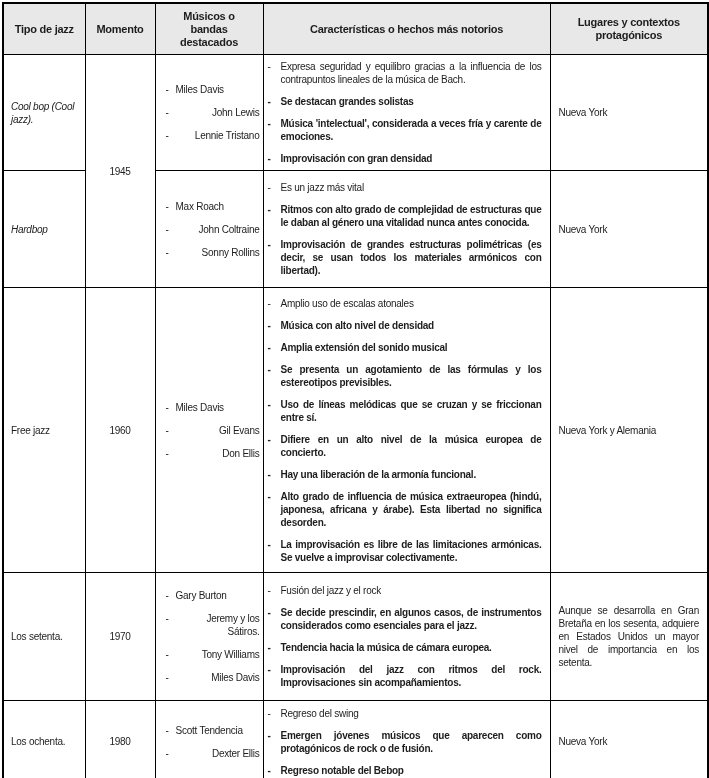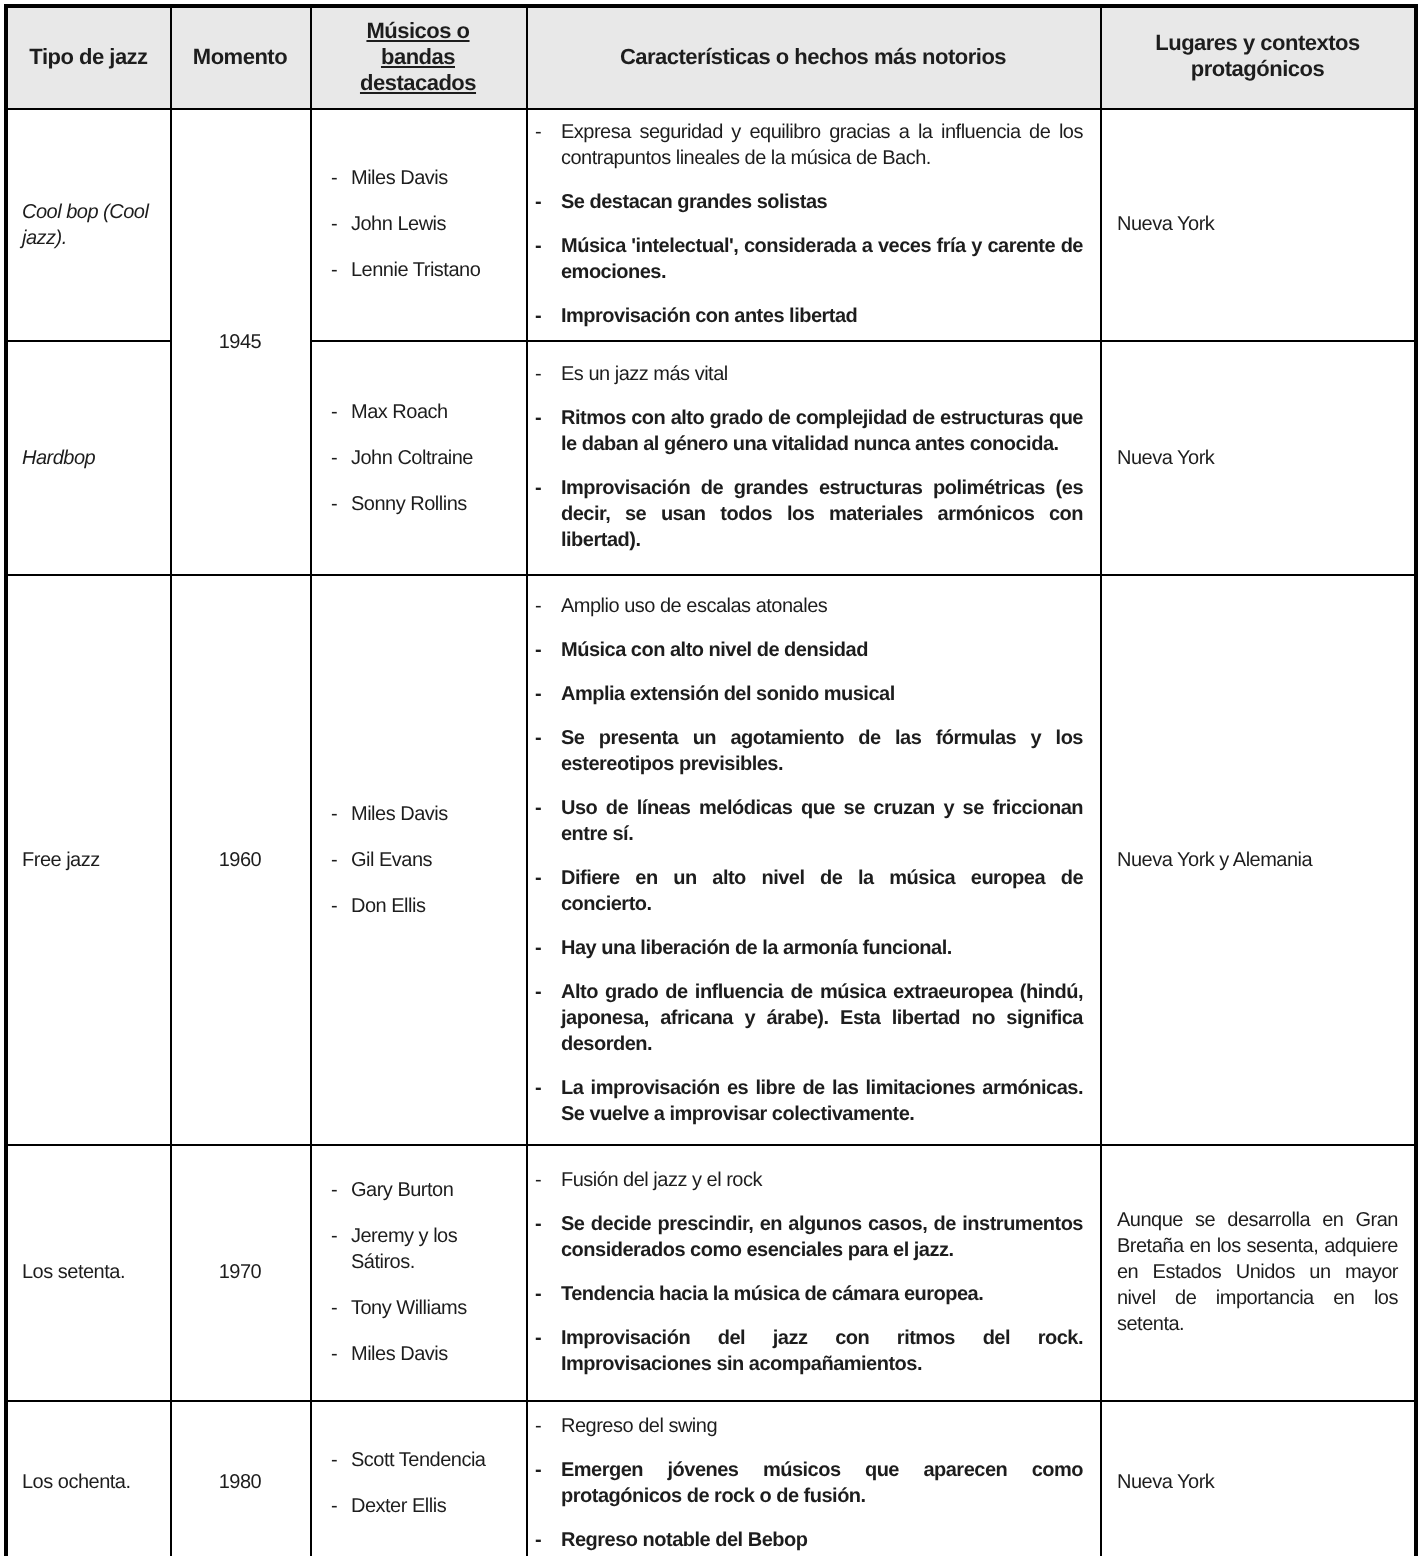--- a/index.html
+++ b/index.html
@@ -27,35 +27,35 @@
   }
   th{
     background:#e8e8e8;
     font-weight:bold;
     font-size:11px;
     text-align:center;
     height:46px;
     padding:2px;
   }
   th .hdr{display:inline-block;}
-  th.h-musicos .hdr{max-width:62px;text-decoration:underline;}
+  th.h-musicos .hdr{max-width:62px;}
   tr.r1{height:116px;}
   tr.r2{height:117px;}
   tr.r3{height:285px;}
   tr.r4{height:119px;}
   tr.r5{height:83px;}
   td.tipo{padding-left:7px;padding-right:3px;}
   td.tipo.italic{font-style:italic;}
   td.momento{text-align:center;}
   ul.dash-list{list-style:none;margin:0;padding:0;}
   ul.dash-list li{position:relative;padding-left:13px;}
   ul.dash-list li::before{content:"-";position:absolute;left:0;top:0;}
   td.musicos{padding-left:10px;padding-right:3px;}
   td.musicos li{padding-left:10px;}
-  td.musicos li + li{margin-top:10px;}
+  td.musicos li + li{margin-top:10px;text-align:right;}
   td.caract{padding:4px 8px 4px 4px;}
   td.caract li{text-align:justify;}
   td.caract li + li{margin-top:9px;font-weight:bold;}
   td.lugar{padding:16px 8px;}
   td.lugar.just{text-align:justify;border-radius:23px;}
 </style>
 </head>
 <body>
 
 <table>
@@ -85,21 +85,21 @@
           <li>Miles Davis</li>
           <li>John Lewis</li>
           <li>Lennie Tristano</li>
         </ul>
       </td>
       <td class="caract">
         <ul class="dash-list">
           <li>Expresa seguridad y equilibro gracias a la influencia de los contrapuntos lineales de la música de Bach.</li>
           <li>Se destacan grandes solistas</li>
           <li>Música 'intelectual', considerada a veces fría y carente de emociones.</li>
-          <li>Improvisación con antes libertad</li>
+          <li>Improvisación con gran densidad</li>
         </ul>
       </td>
       <td class="lugar">Nueva York</td>
     </tr>
 
     <tr class="r2">
       <td class="tipo italic">Hardbop</td>
       <td class="musicos">
         <ul class="dash-list">
           <li>Max Roach</li>

